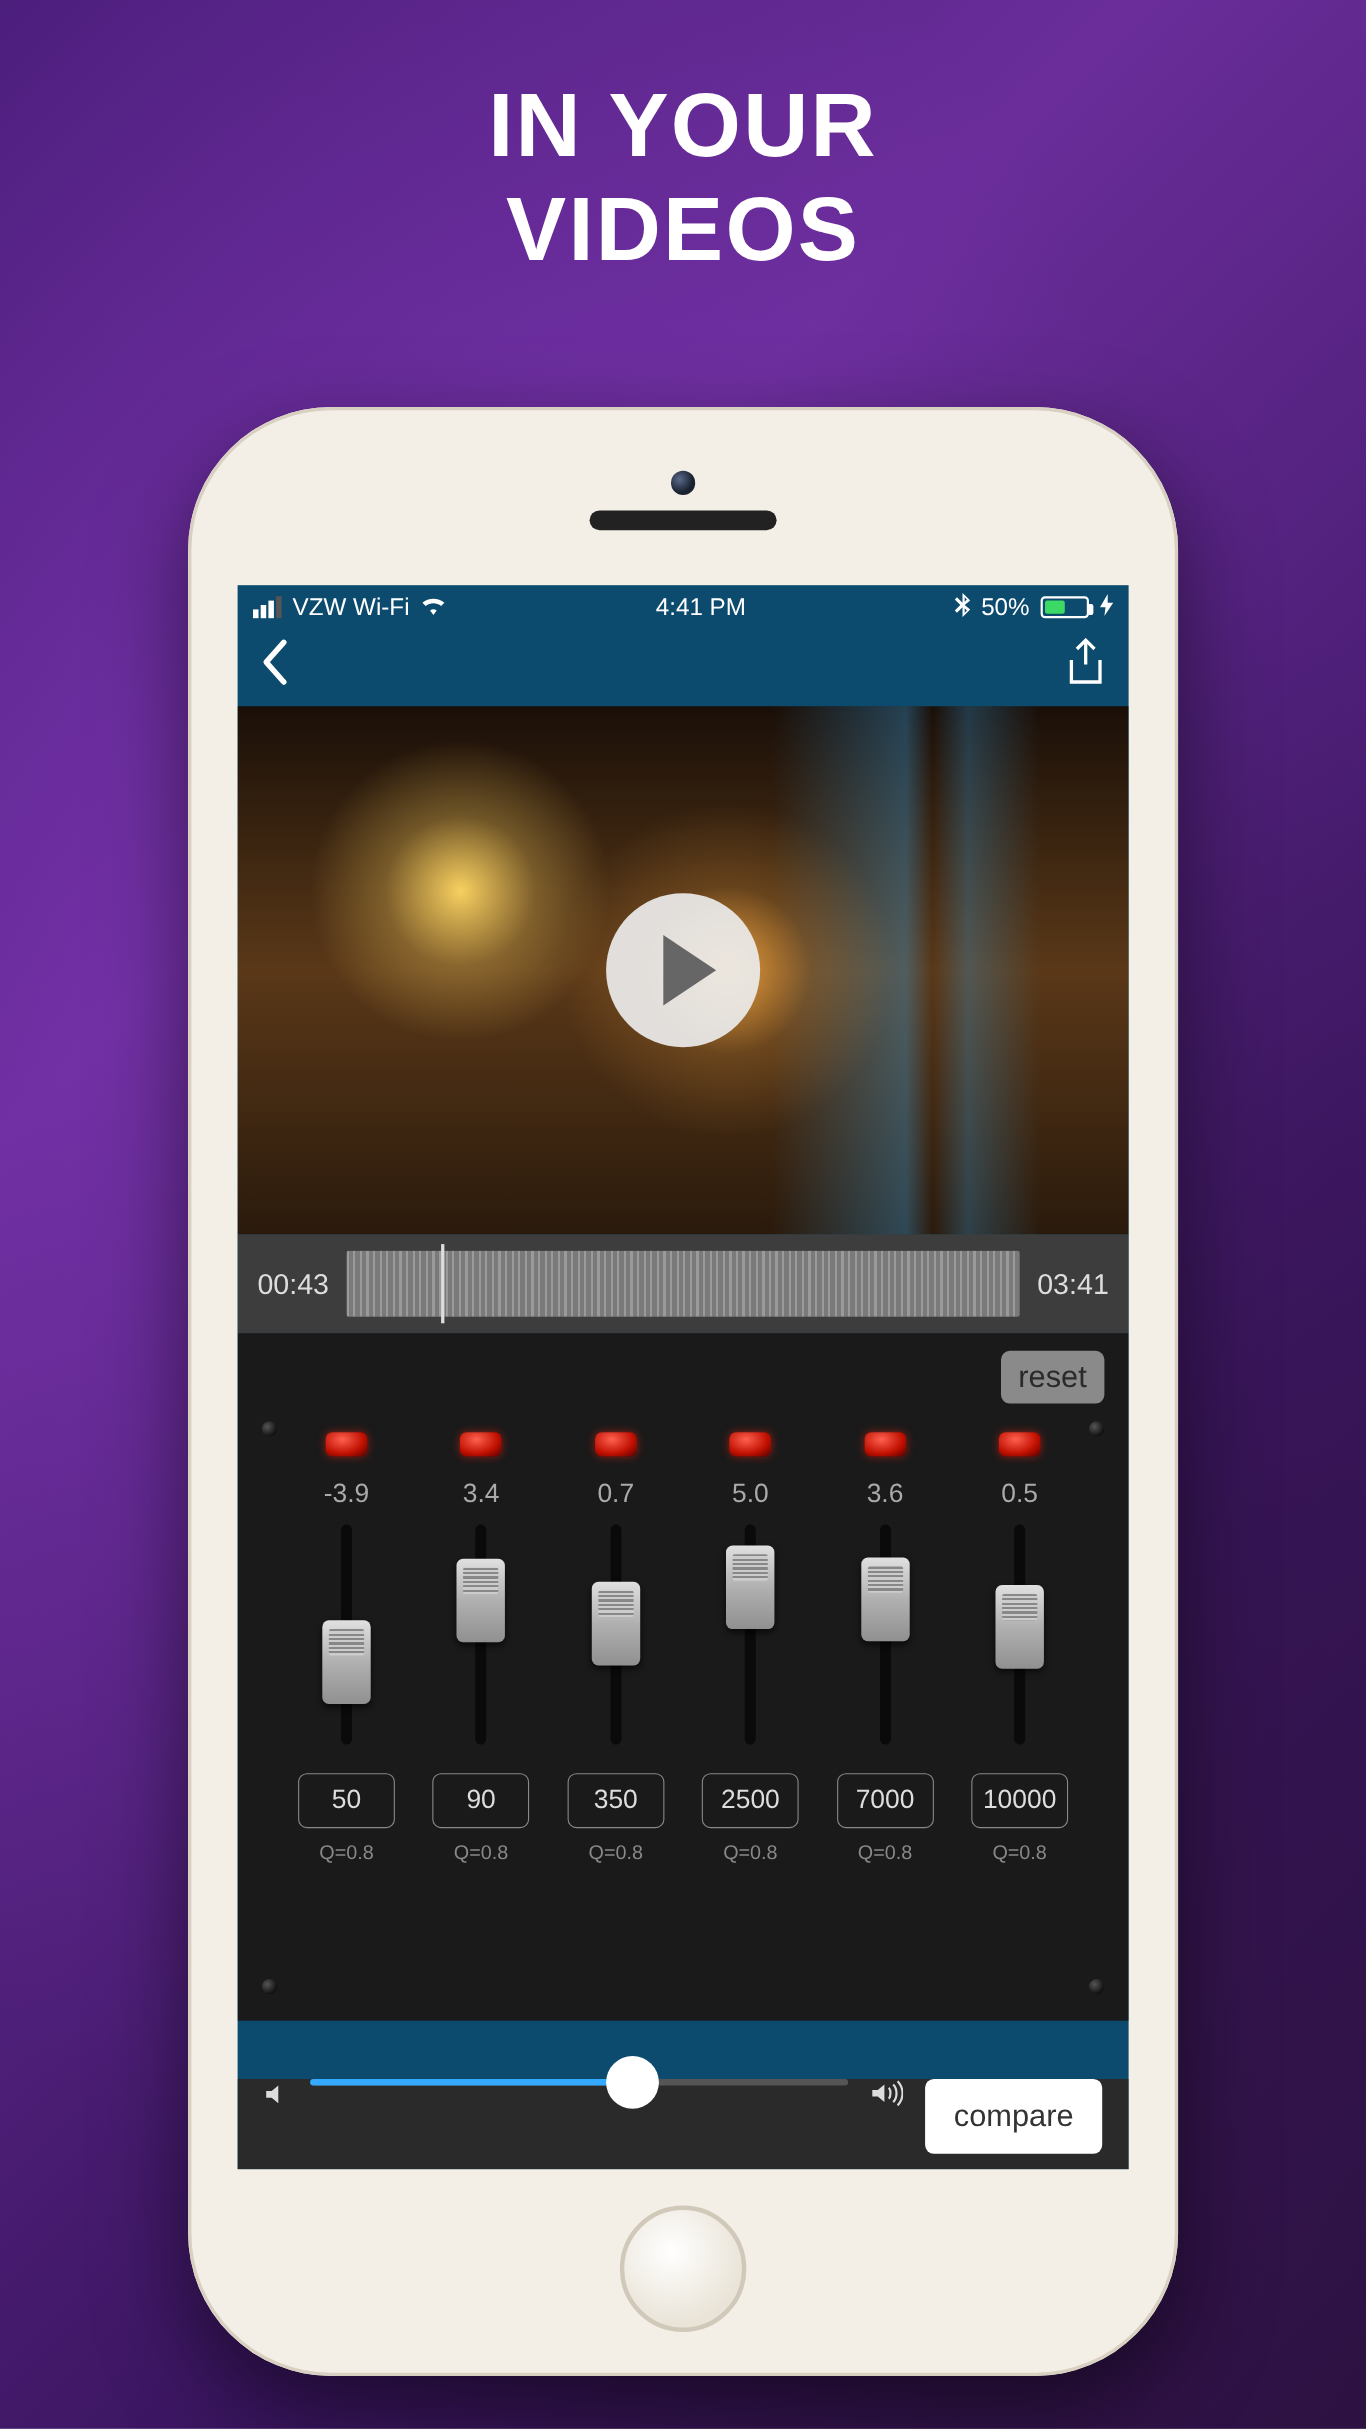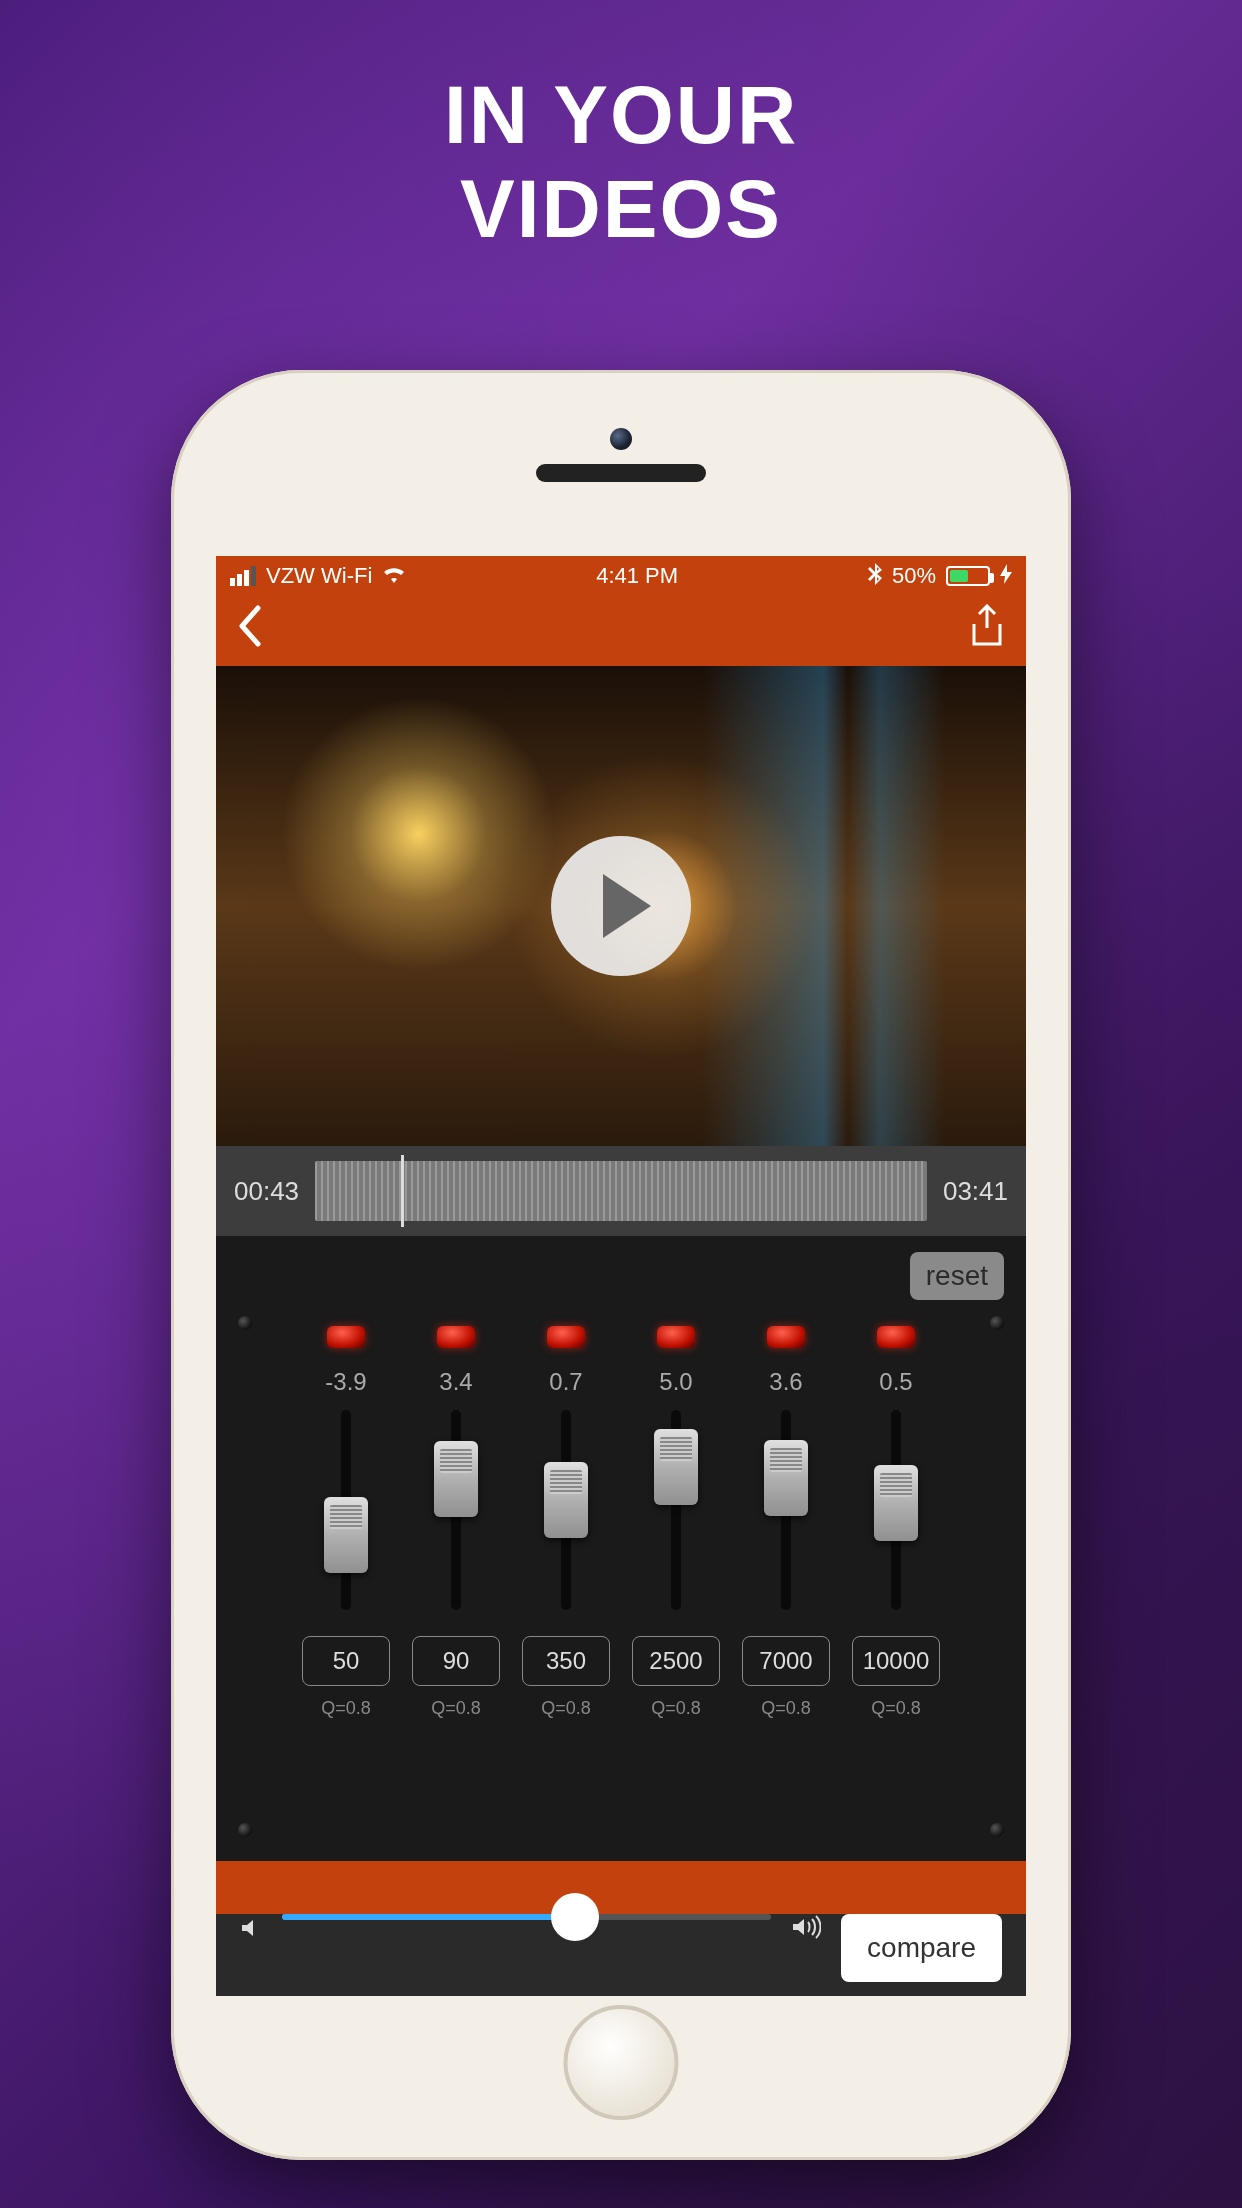--- a/index.html
+++ b/index.html
@@ -64,25 +64,25 @@
   background: radial-gradient(circle at 35% 35%, #5a6a8a 0%, #1a2230 60%);
 }
 .speaker {
   width: 170px;
   height: 18px;
   border-radius: 9px;
   background: #222;
 }
 .screen {
   position: absolute;
-  top: 186px;
+  top: 162px;
   left: 45px;
   right: 45px;
   height: 1440px;
-  background: #c2410c;
+  background: #0c4a6e;
   overflow: hidden;
 }
 .home-btn {
   position: absolute;
   bottom: 40px;
   left: 50%;
   transform: translateX(-50%);
   width: 115px;
   height: 115px;
   border-radius: 50%;
@@ -166,21 +166,21 @@
   background: #8a8a8a; color: #2a2a2a; border-radius: 8px;
   padding: 8px 16px; font-size: 28px;
 }
 .corner-screw {
   position: absolute; width: 14px; height: 14px; border-radius: 50%;
   background: radial-gradient(circle at 35% 35%, #555 0%, #111 70%);
 }
 .cs-tl { top: 80px; left: 22px; } .cs-tr { top: 80px; right: 22px; }
 .cs-bl { bottom: 24px; left: 22px; } .cs-br { bottom: 24px; right: 22px; }
 .bands {
-  display: flex; justify-content: center; padding: 70px 20px 0;
+  display: flex; justify-content: space-between; padding: 70px 20px 0;
 }
 .band { display: flex; flex-direction: column; align-items: center; width: 110px; }
 .led {
   width: 38px; height: 22px; border-radius: 6px;
   background: radial-gradient(ellipse at 40% 30%, #ff6050 0%, #c01000 60%, #500000 100%);
   box-shadow: 0 0 8px rgba(255,40,20,0.5);
   margin-bottom: 20px;
 }
 .gain { color: #aaa; font-size: 24px; margin-bottom: 14px; }
 .track {

